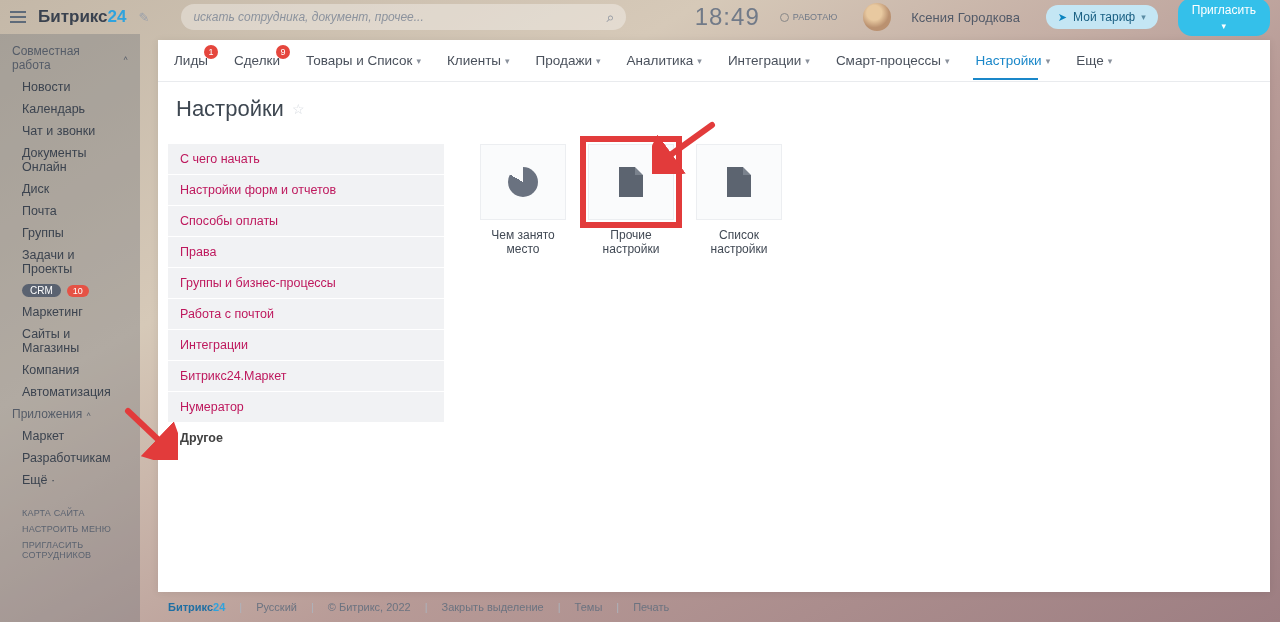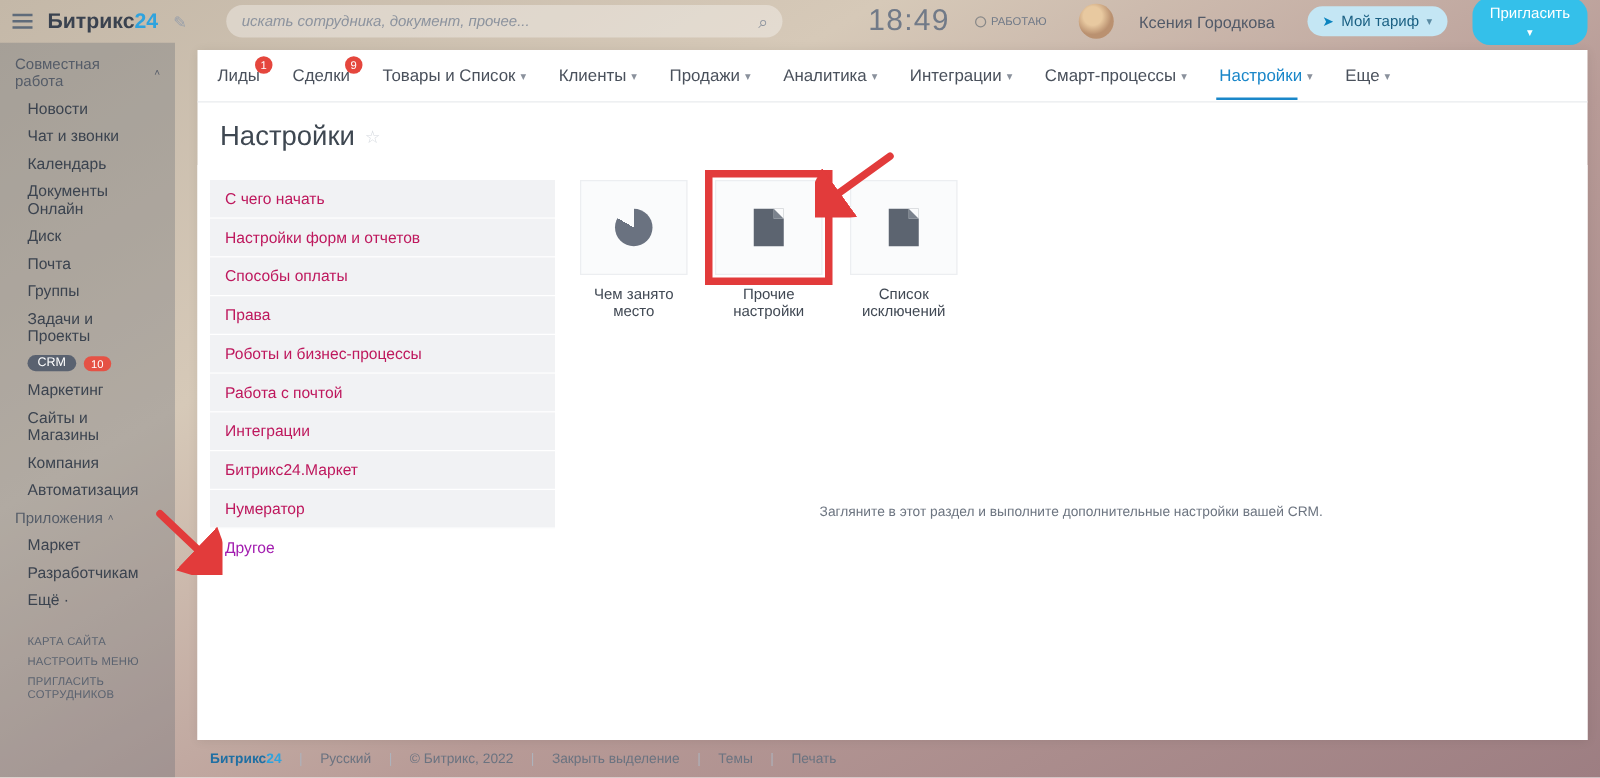--- a/index.html
+++ b/index.html
@@ -136,26 +136,26 @@
     position:relative;
   }
   .settings-menu {
     width:276px; margin-left:10px;
   }
   .sm-item {
     background:#f1f2f4; color:#be185d; font-size:12.5px;
     padding:8px 12px; border-bottom:1px solid #fff;
     cursor:pointer;
   }
-  .sm-item.active { background:#fff; font-weight:400; color:#a21caf; }
+  .sm-item.active { background:#fff; font-weight:700; color:#404040; }
   .tiles-area {
     flex:1; padding-left:20px; position:relative;
   }
   .tiles {
-    display:flex; gap:22px;
+    display:flex; gap:22px;margin-left:16px;
   }
   .tile {
     width:86px; text-align:center;
     cursor:pointer;
   }
   .tile-box {
     width:86px; height:76px; background:#fafbfc; border:1px solid #eceef1;
     display:flex; align-items:center; justify-content:center;
     margin-bottom:8px;
   }
@@ -243,22 +243,22 @@
     <span class="chev">▾</span>
   </div>
 </div>
 
 <div class="sidebar">
   <div class="side-group-head">
     <span>Совместная работа</span>
       <span class="chev">˄</span>
   </div>
   <div class="side-item">Новости</div>
+  <div class="side-item">Календарь</div>
   <div class="side-item">Чат и звонки</div>
-  <div class="side-item">Календарь</div>
   <div class="side-item">Документы Онлайн</div>
   <div class="side-item">Диск</div>
   <div class="side-item">Почта</div>
   <div class="side-item">Группы</div>
   <div class="side-item">Задачи и Проекты</div>
   <div class="side-item">
     <span class="crm-pill">CRM</span>
     <span class="crm-badge">10</span>
   </div>
   <div class="side-item">Маркетинг</div>
@@ -325,21 +325,21 @@
   <div class="page-head">
     <h1>Настройки</h1>
     <span class="star">☆</span>
   </div>
   <div class="content-row">
     <div class="settings-menu" id="settings-menu">
         <div class="sm-item">С чего начать</div>
         <div class="sm-item">Настройки форм и отчетов</div>
         <div class="sm-item">Способы оплаты</div>
         <div class="sm-item">Права</div>
-        <div class="sm-item">Роботы и бизнес-процессы</div>
+        <div class="sm-item">Группы и бизнес-процессы</div>
         <div class="sm-item">Работа с почтой</div>
         <div class="sm-item">Интеграции</div>
         <div class="sm-item">Битрикс24.Маркет</div>
         <div class="sm-item">Нумератор</div>
         <div class="sm-item active">Другое</div>
       </div>
     <div class="tiles-area">
       <div class="tiles" id="tiles">
           <div class="tile">
             <div class="tile-box">
@@ -350,24 +350,23 @@
           <div class="tile selected">
             <div class="tile-box">
               <div class="doc-icon"></div>
             </div>
             <div class="tile-label">Прочие настройки</div>
           </div>
           <div class="tile">
             <div class="tile-box">
               <div class="doc-icon"></div>
             </div>
-            <div class="tile-label">Список исключений</div>
+            <div class="tile-label">Список настройки</div>
           </div>
         </div>
-      <div class="desc-text">Загляните в этот раздел и выполните дополнительные настройки вашей CRM.</div>
 
       <div class="arrow" style="left:208px; top:-25px;">
         <svg width="70" height="55">
           <defs>
               <marker id="ah1" markerWidth="8" markerHeight="8" refX="2" refY="4" orient="auto">
             <path d="M0,0 L8,4 L0,8 Z" fill="#e23b3b"></path>
               </marker>
             </defs>
           <path d="M60,6 L10,42" stroke="#e23b3b" stroke-width="6" marker-end="url(#ah1)" stroke-linecap="round"></path>
         </svg>

